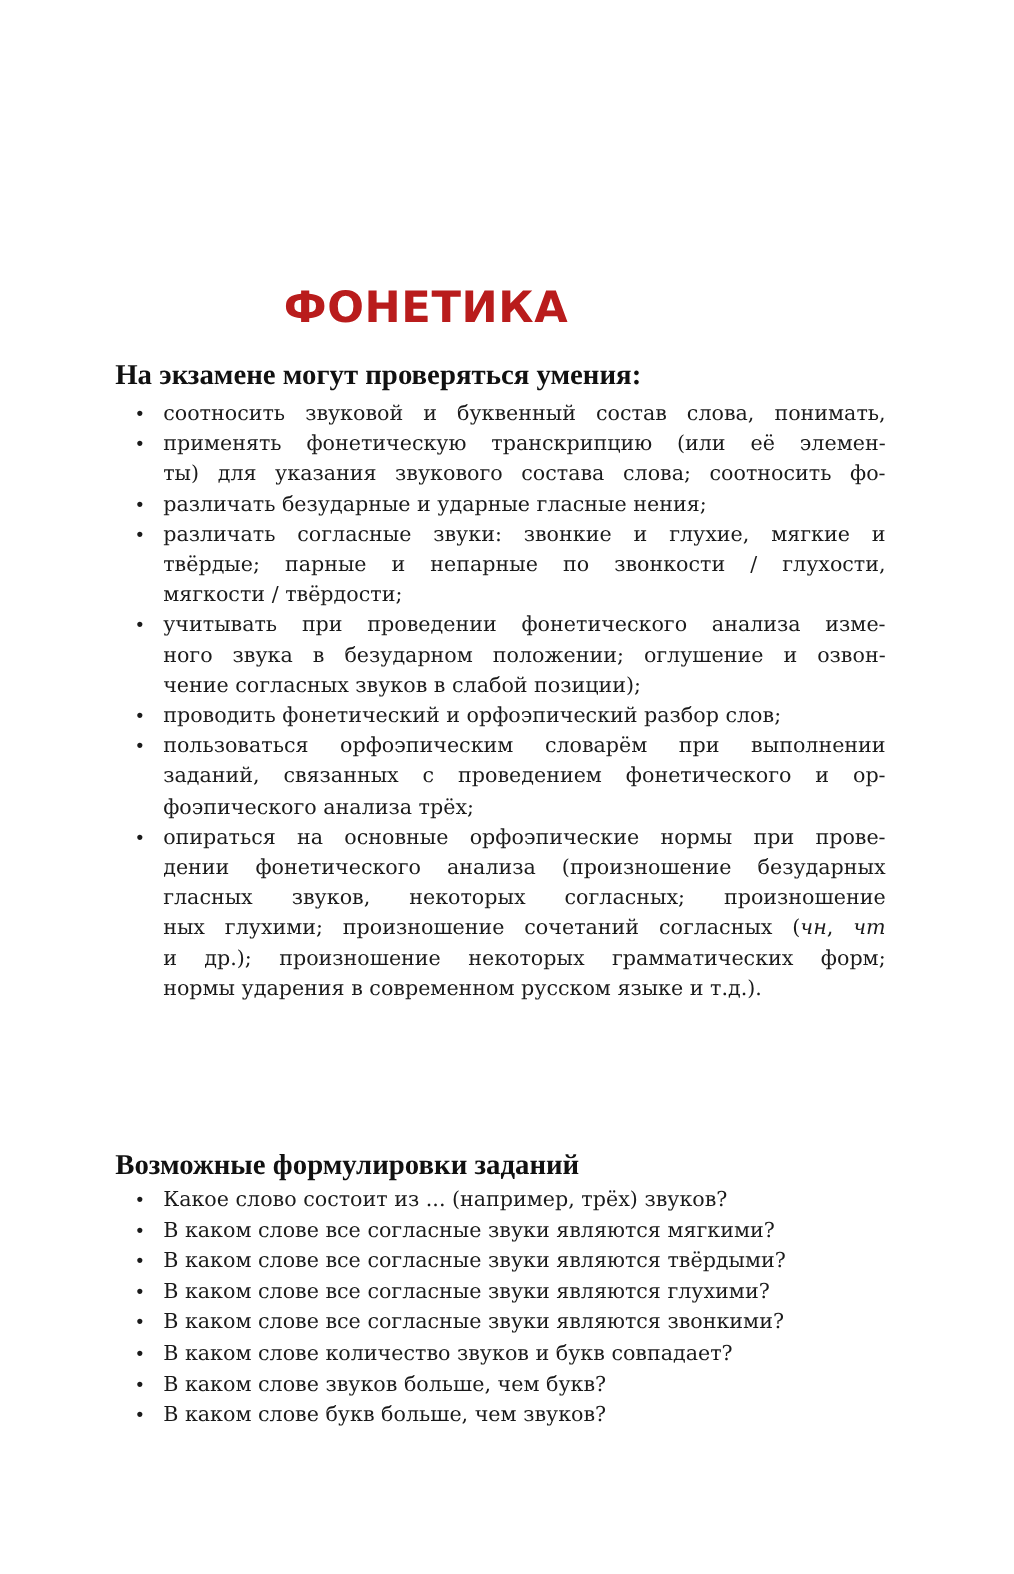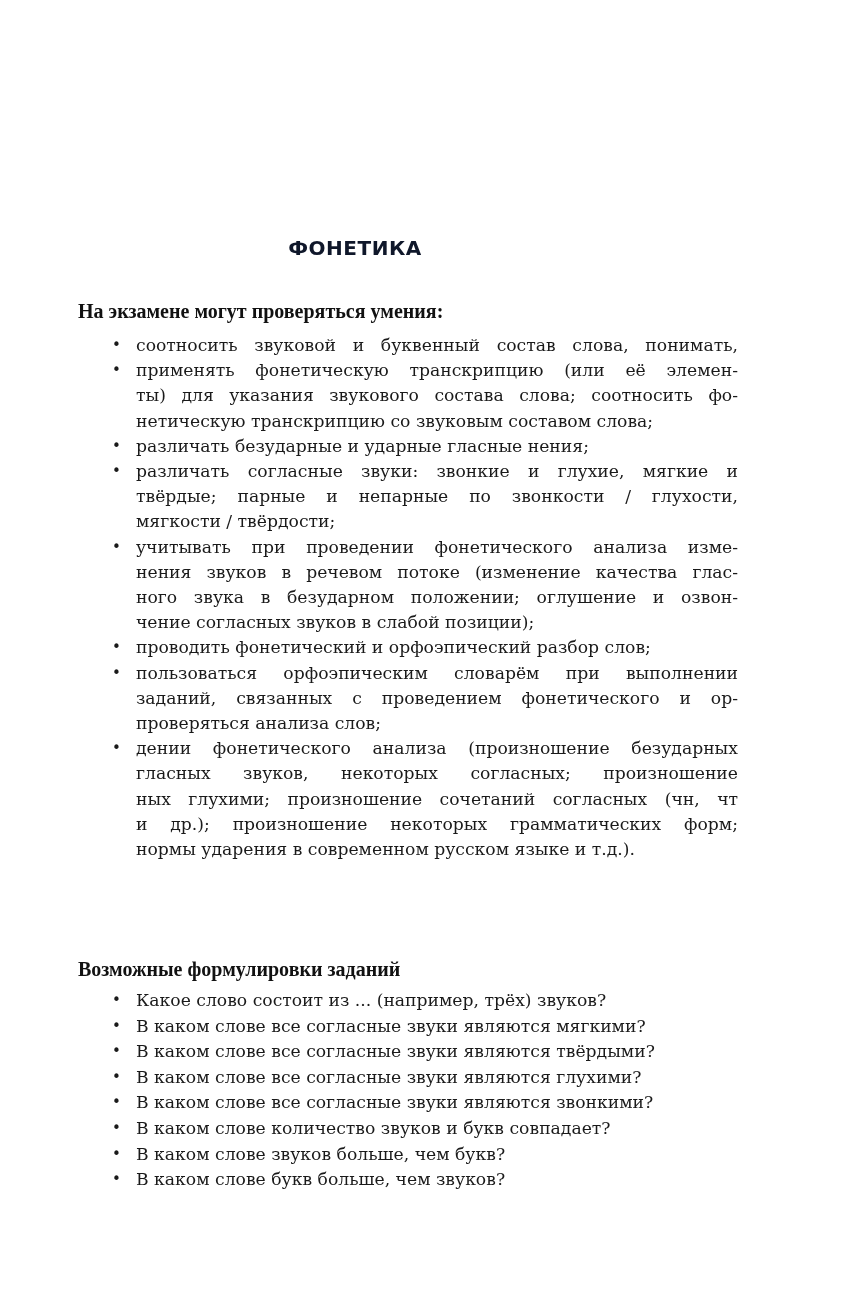--- a/index.html
+++ b/index.html
@@ -22,30 +22,30 @@
     height: 1312px;
   }
   .title {
     position: absolute;
     left: 0;
     width: 710px;
     top: 236px;
     text-align: center;
     font-family: "DejaVu Sans", sans-serif;
     font-weight: bold;
-    font-size: 20px;
+    font-size: 36px;
     letter-spacing: 0.5px;
-    color: #0f172a;
+    color: #b91c1c;
   }
   .section-heading {
     position: absolute;
-    left: 78px;
+    left: 96px;
     font-family: "Liberation Serif", serif;
     font-weight: bold;
-    font-size: 20px;
+    font-size: 24px;
     color: #111;
   }
   .list {
     position: absolute;
     left: 78px;
     width: 660px;
     margin: 0;
     padding: 0;
     list-style: none;
   }
@@ -66,21 +66,21 @@
   }
   .line {
     display: block;
     white-space: nowrap;
   }
   .line.justify {
     text-align: justify;
     text-align-last: justify;
     white-space: normal;
   }
-  .ital { }
+  .ital { font-style: italic; }
   #list1 { top: 333px; }
   #heading1 { top: 300px; }
   #heading2 { top: 958px; }
   #list2 { top: 988px; }
   #list2 .item { line-height: 25.6px; }
 </style>
 </head>
 <body>
 
 <div class="page">
@@ -93,57 +93,56 @@
 
     <li class="item">
       <span class="bullet">•</span>
       <span class="line justify">соотносить звуковой и буквенный состав слова, понимать,</span>
     </li>
 
     <li class="item">
       <span class="bullet">•</span>
       <span class="line justify">применять фонетическую транскрипцию (или её элемен-</span>
       <span class="line justify">ты) для указания звукового состава слова; соотносить фо-</span>
-      <span class="line">нетическую транскрипцию со звуковым составом слова;</span>
     </li>
 
     <li class="item">
       <span class="bullet">•</span>
       <span class="line">различать безударные и ударные гласные нения;</span>
     </li>
 
     <li class="item">
       <span class="bullet">•</span>
       <span class="line justify">различать согласные звуки: звонкие и глухие, мягкие и</span>
       <span class="line justify">твёрдые; парные и непарные по звонкости / глухости,</span>
       <span class="line">мягкости / твёрдости;</span>
     </li>
 
     <li class="item">
       <span class="bullet">•</span>
       <span class="line justify">учитывать при проведении фонетического анализа изме-</span>
-      <span class="line justify">нения звуков в речевом потоке (изменение качества глас-</span>
       <span class="line justify">ного звука в безударном положении; оглушение и озвон-</span>
       <span class="line">чение согласных звуков в слабой позиции);</span>
     </li>
 
     <li class="item">
       <span class="bullet">•</span>
       <span class="line">проводить фонетический и орфоэпический разбор слов;</span>
     </li>
 
     <li class="item">
       <span class="bullet">•</span>
       <span class="line justify">пользоваться орфоэпическим словарём при выполнении</span>
       <span class="line justify">заданий, связанных с проведением фонетического и ор-</span>
-      <span class="line">проверяться анализа слов;</span>
+      <span class="line">фоэпического анализа трёх;</span>
     </li>
 
     <li class="item">
       <span class="bullet">•</span>
+      <span class="line justify">опираться на основные орфоэпические нормы при прове-</span>
       <span class="line justify">дении фонетического анализа (произношение безударных</span>
       <span class="line justify">гласных звуков, некоторых согласных; произношение</span>
       <span class="line justify"><span>ных глухими; произношение сочетаний согласных (</span><span class="ital">чн</span><span>, </span><span class="ital">чт</span></span>
       <span class="line justify">и др.); произношение некоторых грамматических форм;</span>
       <span class="line">нормы ударения в современном русском языке и т.д.).</span>
     </li>
   </ul>
 
   <div class="section-heading" id="heading2">Возможные формулировки заданий</div>
 

